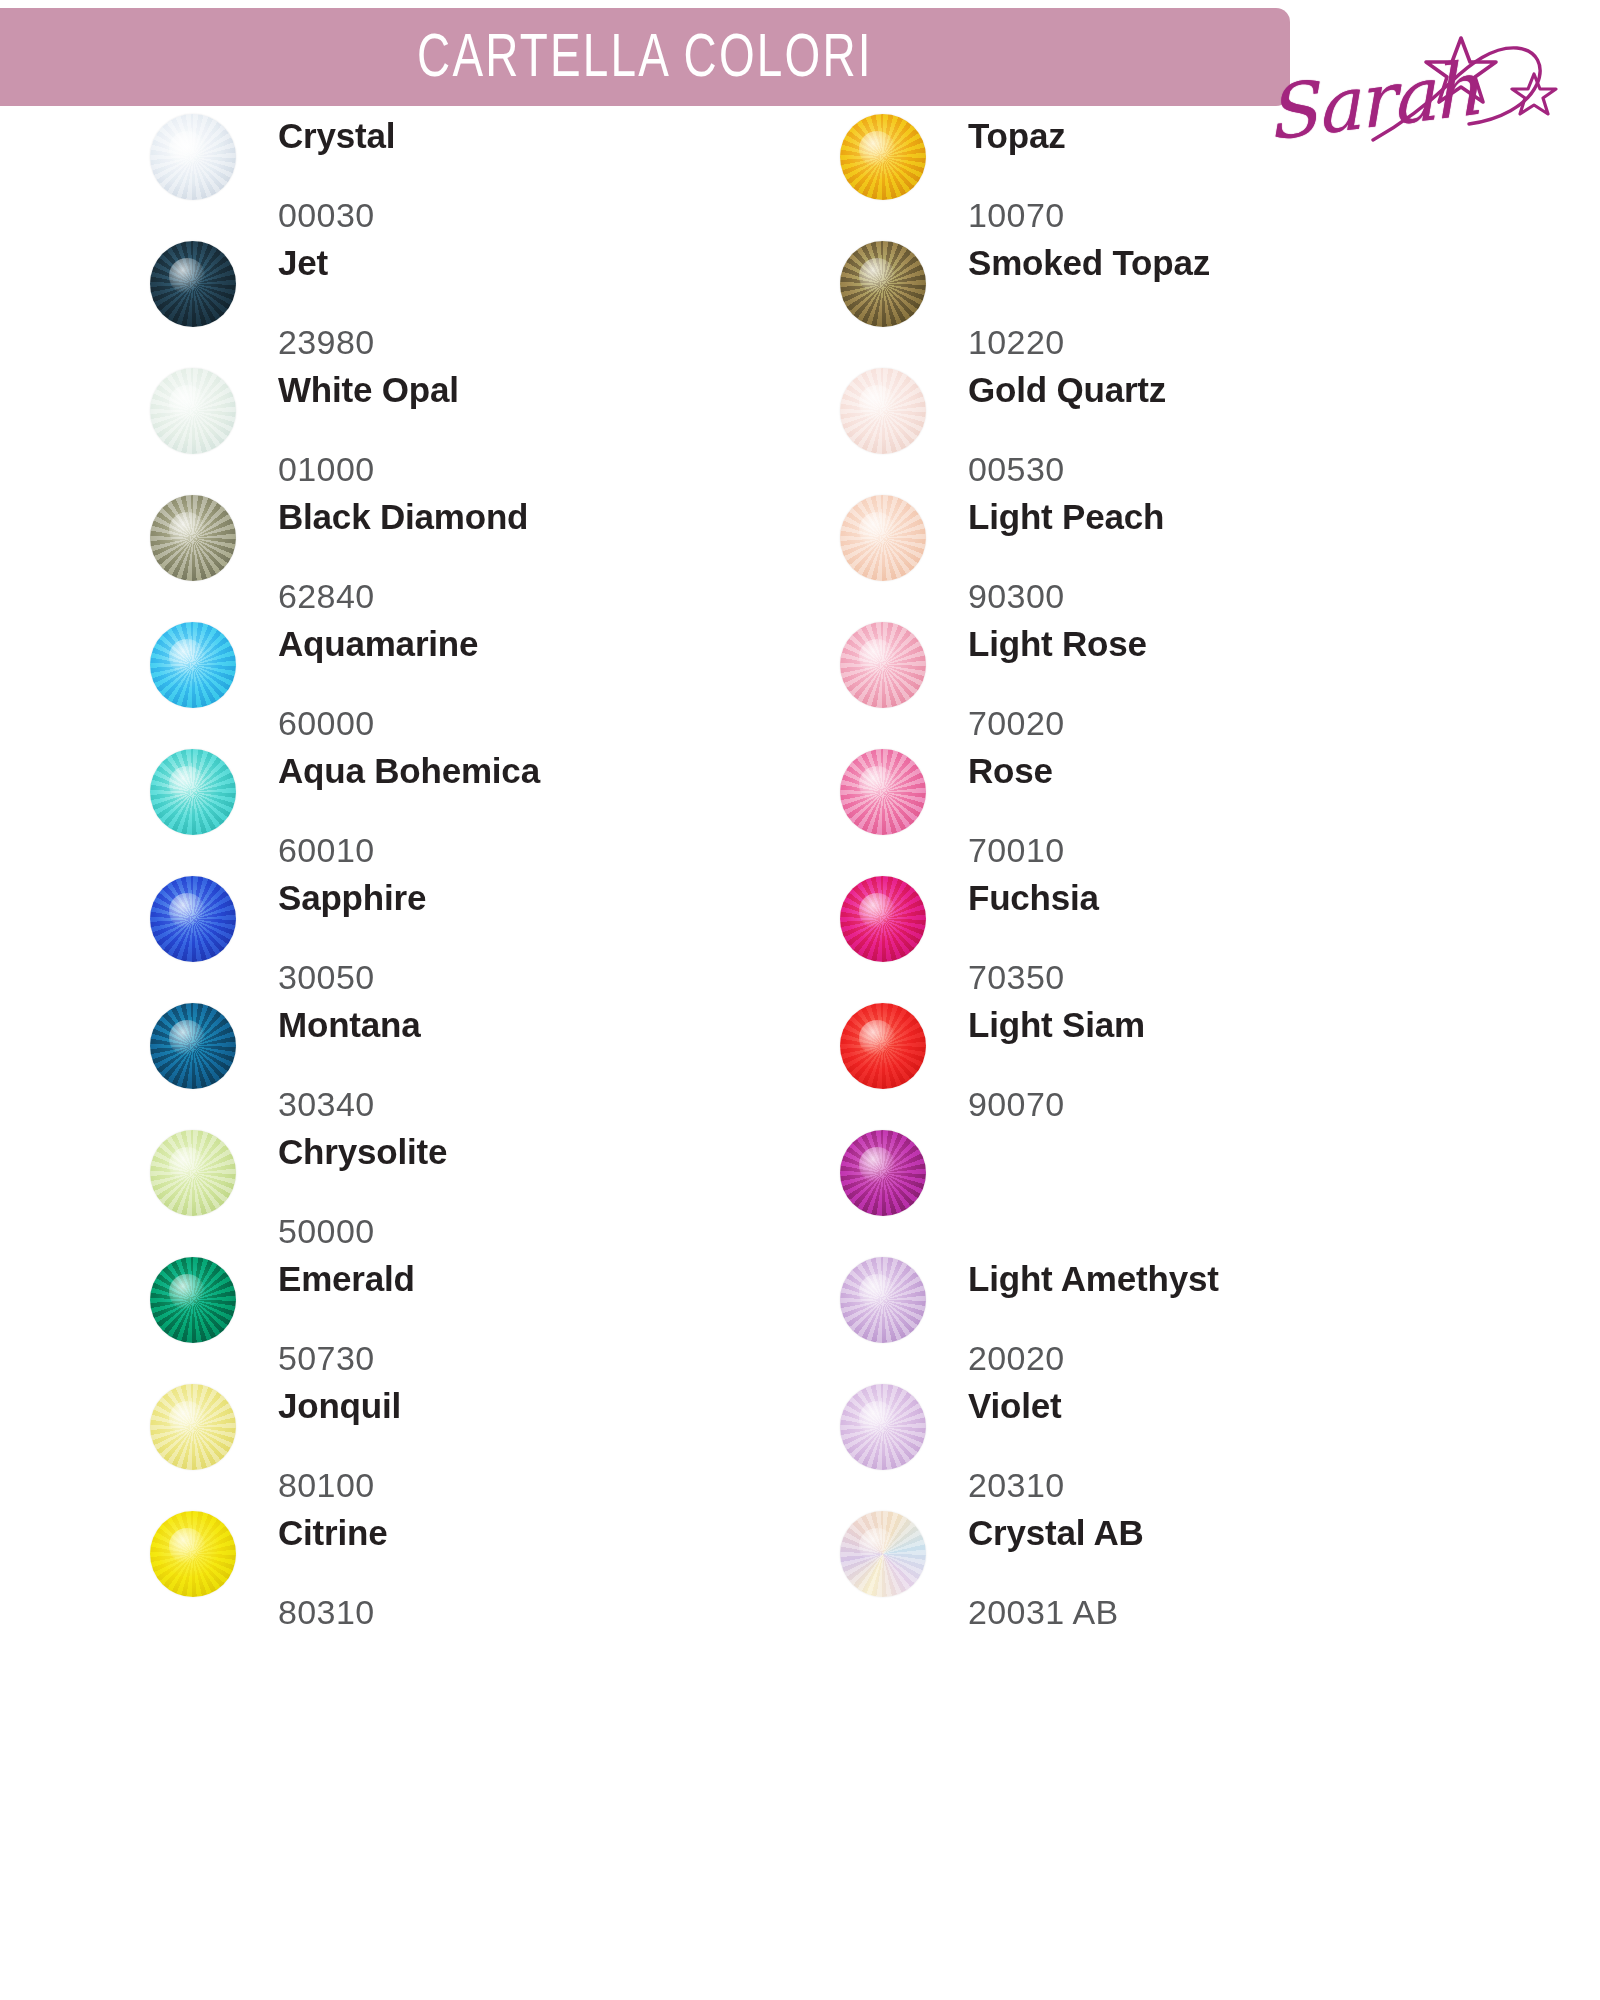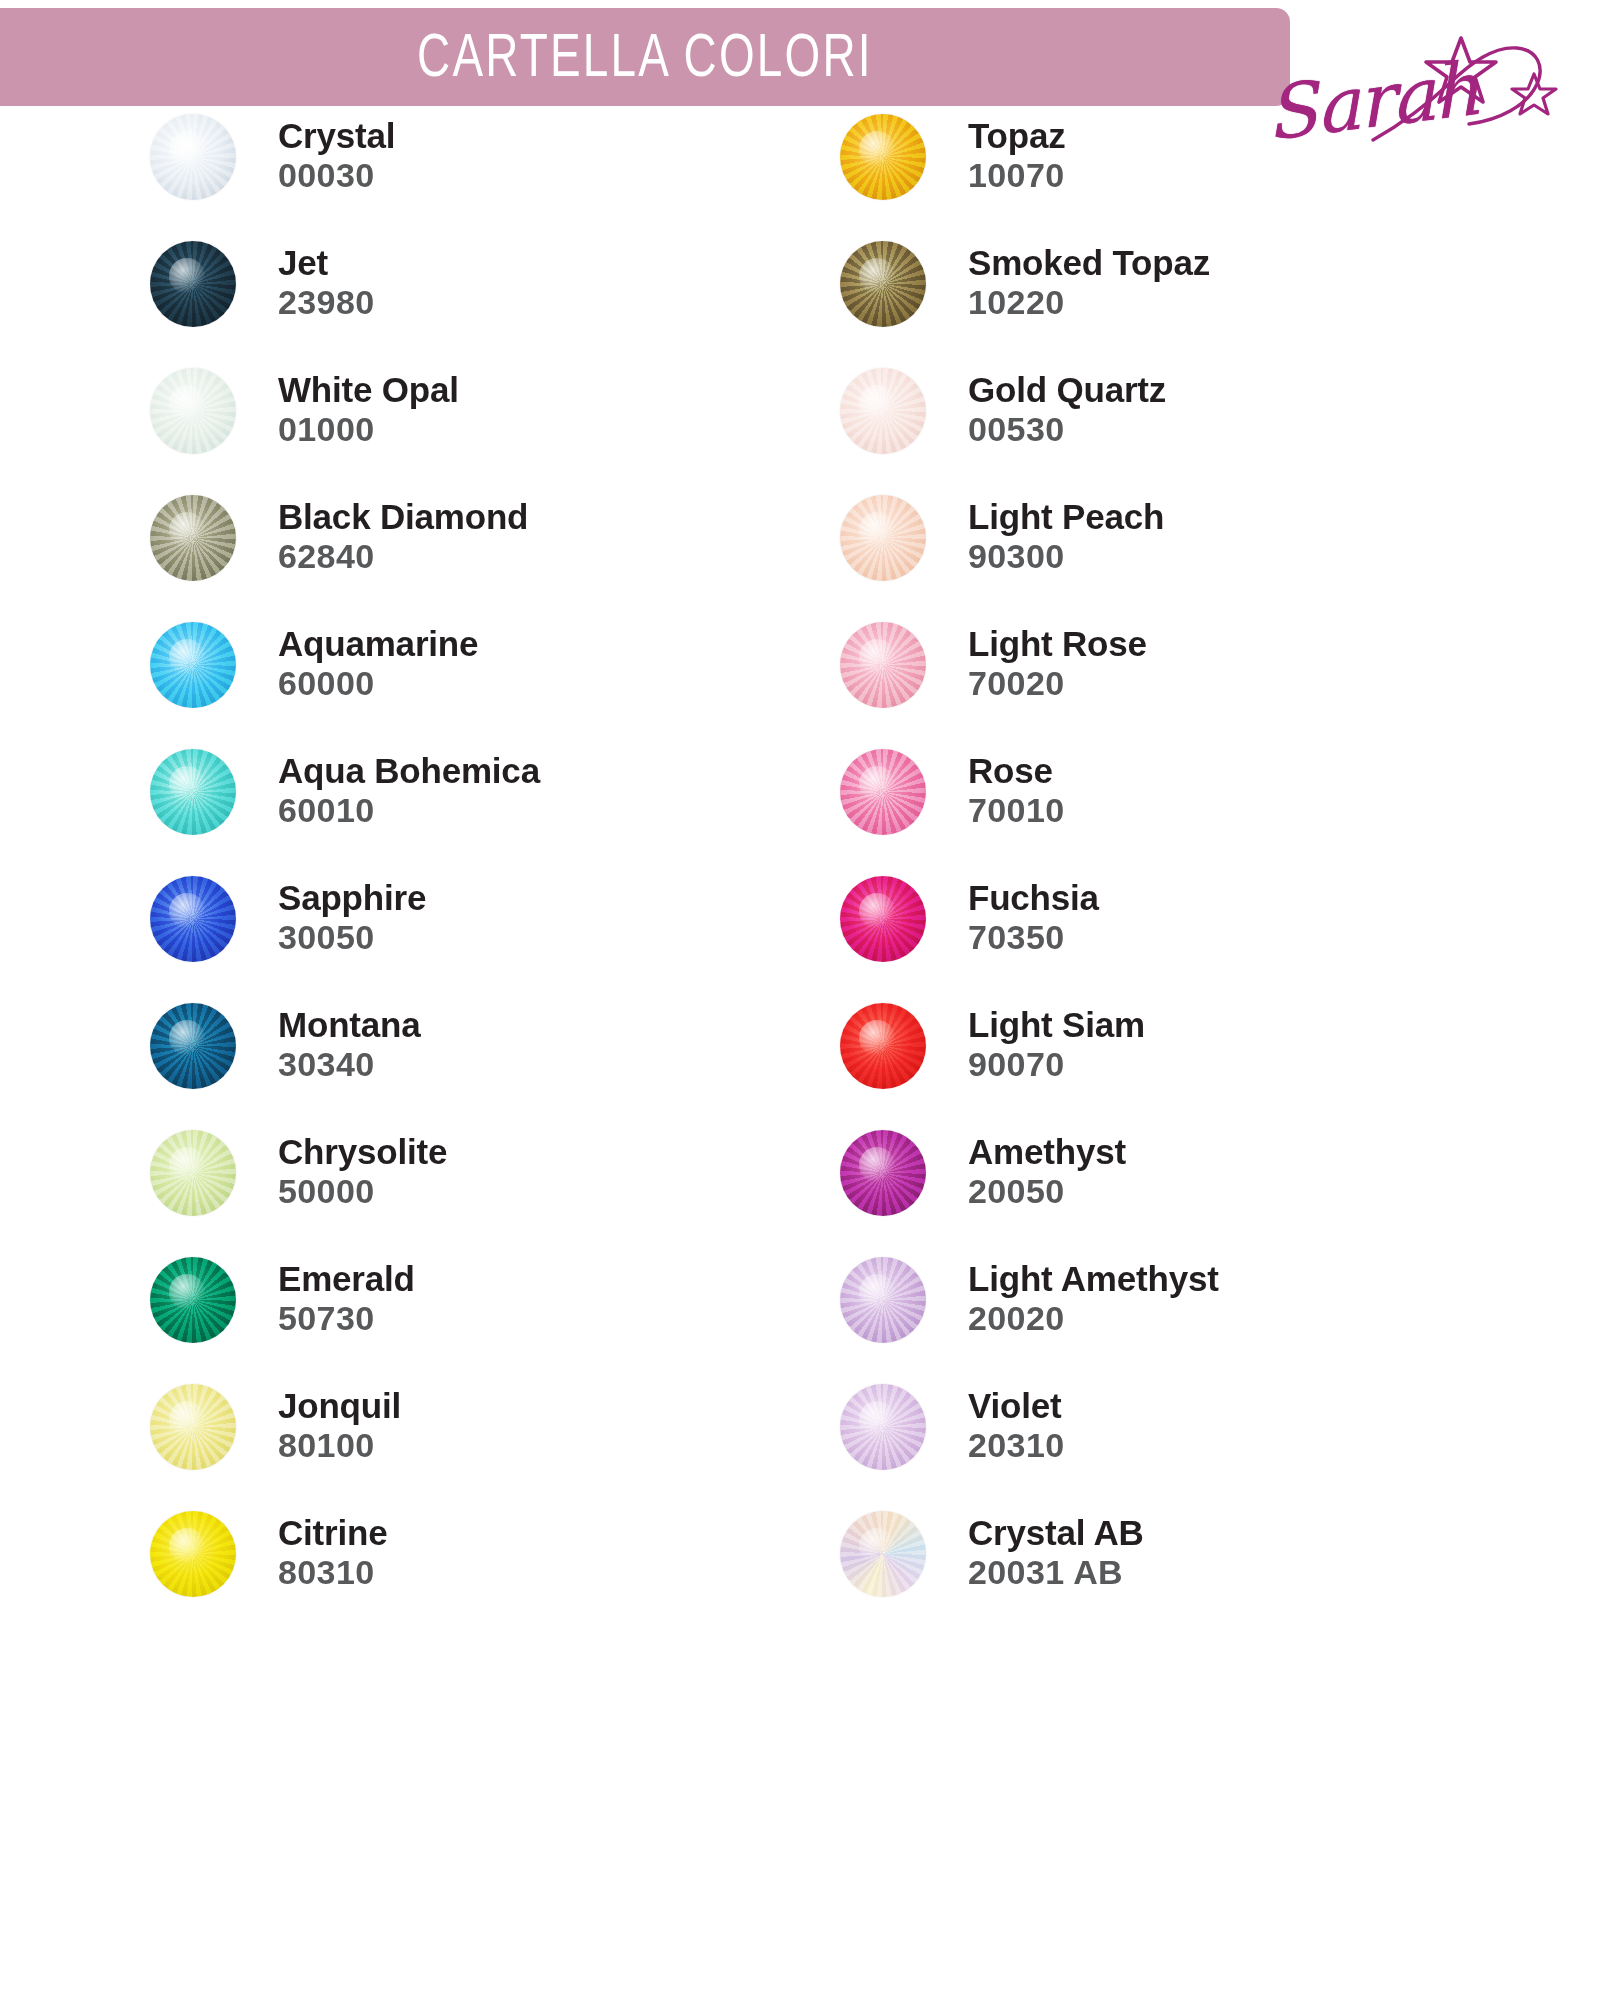--- a/index.html
+++ b/index.html
@@ -130,25 +130,26 @@
   .color-name {
     font-size: 35px;
     font-weight: bold;
     color: #231f20;
     line-height: 1.12;
     letter-spacing: -0.2px;
     white-space: nowrap;
   }
   .color-code {
     font-size: 34px;
-    font-weight: 700;
+    font-weight: 400;
     color: #58595b;
     line-height: 1.18;
     letter-spacing: 0.4px;
     white-space: nowrap;
+    margin-top: 40px;
   }
 </style>
 </head>
 <body>
 
 <div class="header-banner">
   <div class="header-title">CARTELLA COLORI</div>
 </div>
 
 <div class="brand-logo">
@@ -326,24 +327,20 @@
     <div class="color-row">
       <div class="gem" style="background: radial-gradient(circle at 44% 40%, rgb(250, 99, 82) 0%, rgb(239, 39, 37) 46%, rgb(200, 16, 15) 100%);"></div>
       <div class="labels">
         <div class="color-name">Light Siam</div>
         <div class="color-code">90070</div>
       </div>
     </div>
 
     <div class="color-row">
       <div class="gem" style="background: radial-gradient(circle at 44% 40%, rgb(207, 93, 181) 0%, rgb(173, 44, 149) 46%, rgb(127, 26, 108) 100%);"></div>
-      <div class="labels">
-        <div class="color-name">Amethyst</div>
-        <div class="color-code">20050</div>
-      </div>
     </div>
 
     <div class="color-row">
       <div class="gem" style="background: radial-gradient(circle at 44% 40%, rgb(236, 220, 242) 0%, rgb(211, 182, 224) 46%, rgb(179, 142, 200) 100%);"></div>
       <div class="labels">
         <div class="color-name">Light Amethyst</div>
         <div class="color-code">20020</div>
       </div>
     </div>
 

